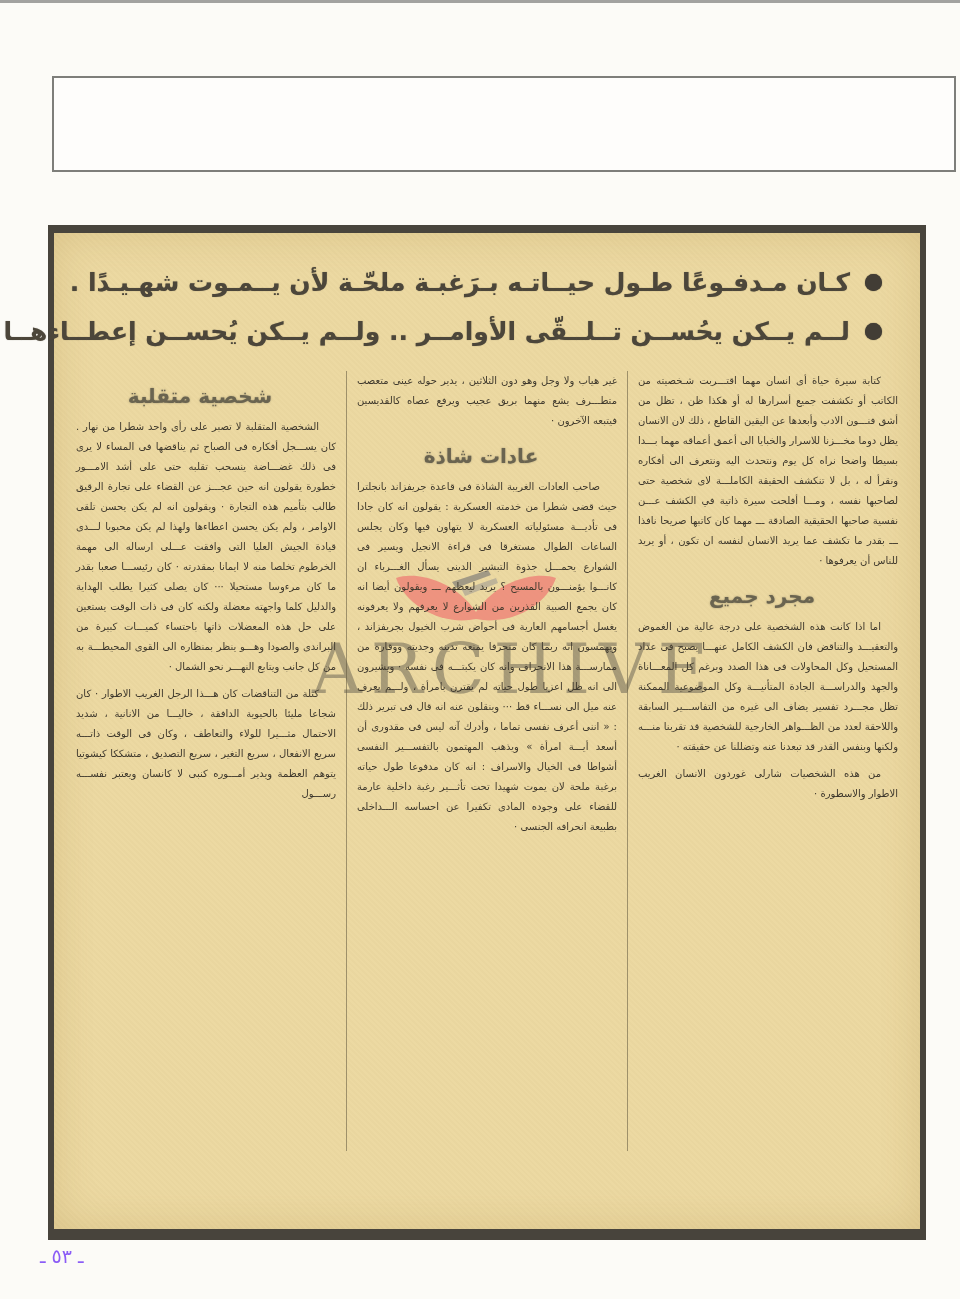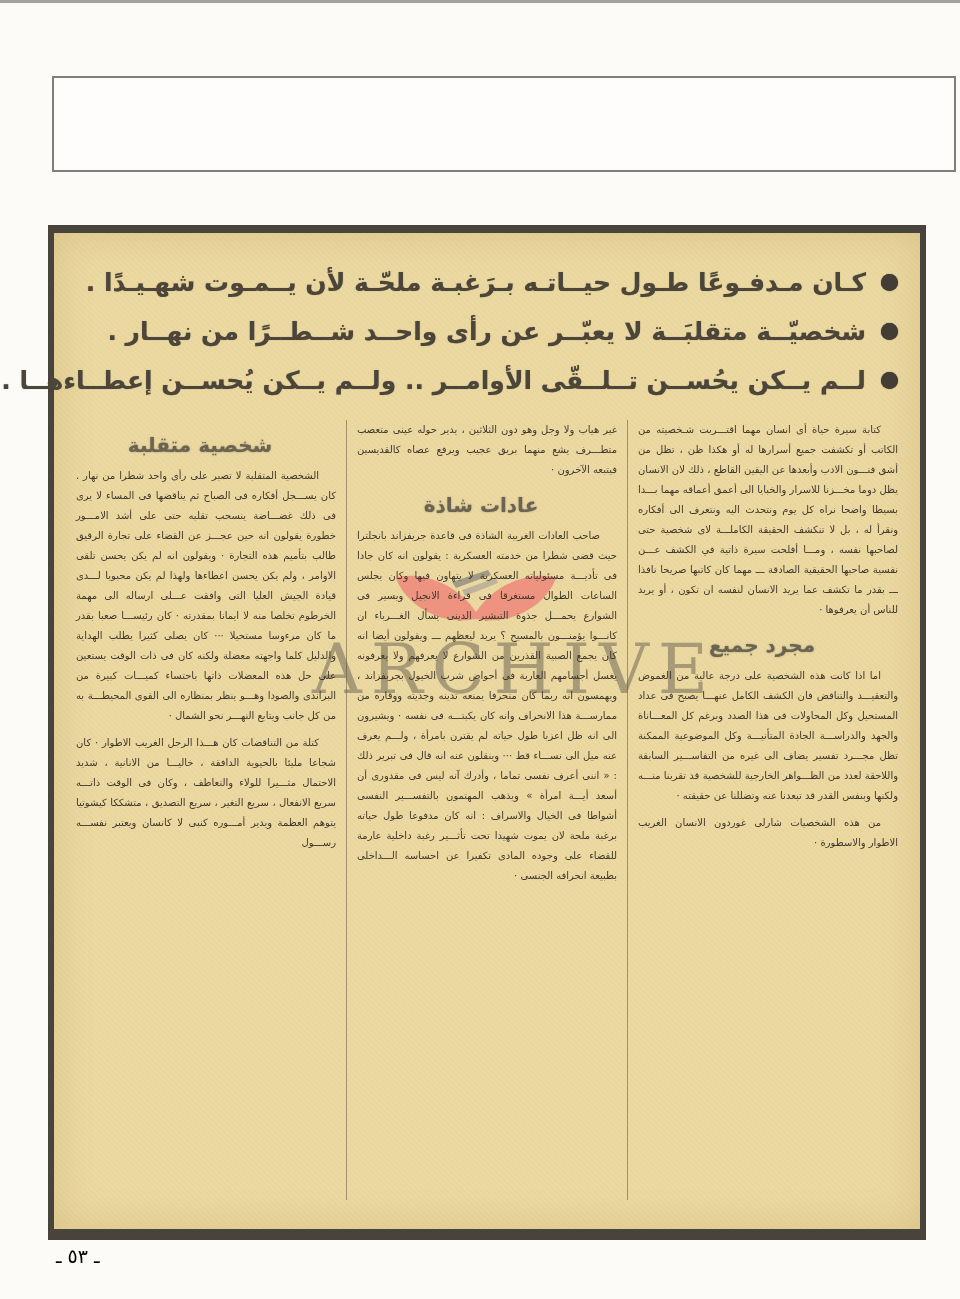--- a/index.html
+++ b/index.html
@@ -16,21 +16,21 @@
   .article-box{
     position:absolute;left:48px;top:225px;width:878px;height:1015px;
     box-sizing:border-box;border-style:solid;border-color:#48443c;
     border-width:8px 6px 11px 6px;
     background:
       repeating-linear-gradient(45deg, rgba(120,90,30,0.025) 0 2px, rgba(0,0,0,0) 2px 4px),
       #ecd9a2;
     box-shadow:inset 0 0 40px rgba(140,100,30,0.18);
   }
   
-  .bullets{direction:rtl;padding:32px 22px 4px 56px;position:relative;z-index:2;}
+  .bullets{direction:rtl;padding:32px 38px 4px 56px;position:relative;z-index:2;}
   .bullet-row{display:flex;align-items:center;gap:15px;margin-bottom:14px;}
   .dot{width:17px;height:17px;border-radius:50%;background:#423d35;flex:none;box-shadow:0 0 1px #2c2822;}
   .bullet-text{
     font-size:25px;font-weight:bold;color:#4c463a;line-height:1.4;
     white-space:nowrap;text-shadow:0 0 1px rgba(76,70,58,.5);
   }
   
   .columns{
     direction:rtl;display:flex;height:780px;margin:4px 12px 0 12px;
     position:relative;z-index:2;
@@ -55,22 +55,22 @@
     font-family:"DejaVu Serif",serif;font-size:69px;font-weight:400;
     letter-spacing:9px;color:rgba(104,97,82,.52);
   }
   .wm-url{
     position:absolute;left:268px;top:480px;
     font-size:25px;letter-spacing:1px;color:rgba(229,118,102,.6);
     font-family:"DejaVu Sans",sans-serif;
   }
   
   .page-number{
-    position:absolute;left:56px;top:1245px;direction:rtl;
-    font-size:19px;color:#000000;letter-spacing:2px;
+    position:absolute;left:40px;top:1245px;direction:rtl;
+    font-size:19px;color:#8b5cf6;letter-spacing:2px;
   }
 </style>
 </head>
 <body>
 
 <div class="page">
 
   <div class="top-rule"></div>
 
   <div class="title-box"></div>
@@ -86,24 +86,20 @@
           <path d="M70 21 L104 9 L106 14 L73 27 Z" fill="#aba495" opacity="0.7"></path>
         </svg>
       </div>
       <div class="wm-name">ARCHIVE</div>
     </div>
 
     <div class="bullets">
       <div class="bullet-row">
         <span class="dot"></span>
         <span class="bullet-text">كـان مـدفـوعًا طـول حيــاتـه بـرَغبـة ملحّـة لأن يــمـوت شهـيـدًا .</span>
-      </div>
-      <div class="bullet-row">
-        <span class="dot"></span>
-        <span class="bullet-text">شخصيّــة متقلبَــة لا يعبّــر عن رأى واحــد شــطــرًا من نهــار .</span>
       </div>
       <div class="bullet-row">
         <span class="dot"></span>
         <span class="bullet-text">لــم يــكن يحُســن تــلــقّى الأوامــر .. ولــم يــكن يُحســن إعطــاءهــا .</span>
       </div>
     </div>
 
     <div class="columns">
 
       <div class="col">

